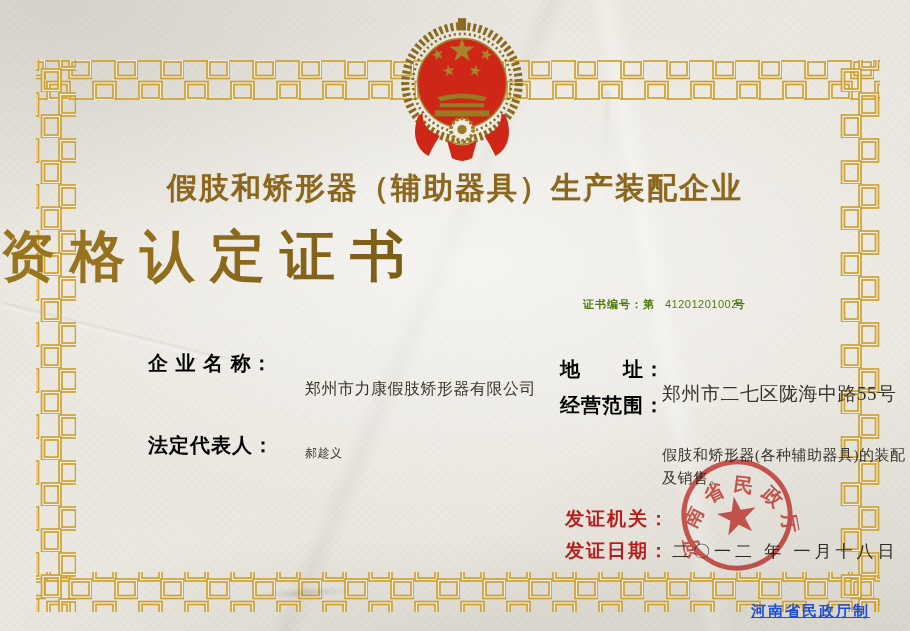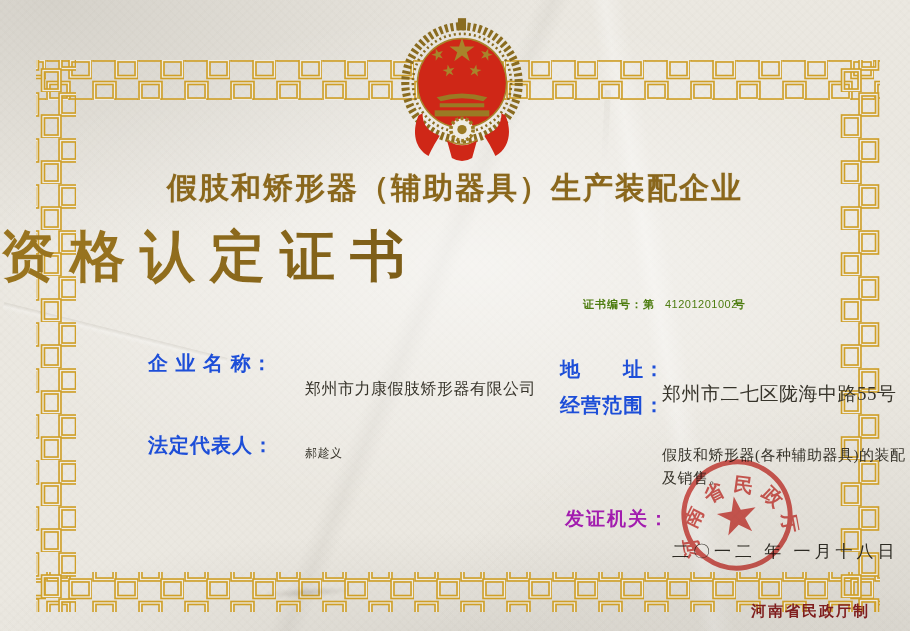--- a/index.html
+++ b/index.html
@@ -39,39 +39,39 @@
     -webkit-background-clip:text;background-clip:text;color:transparent;margin-top:12px;
   }
   .cert-no{
     position:absolute;left:583px;top:297px;z-index:3;
     font-size:11px;color:#4d7c0f;letter-spacing:1px;font-weight:bold;
   }
   .cert-no .num{font-family:"Liberation Sans", sans-serif;font-weight:normal;letter-spacing:.5px;padding-left:10px;}
   .cert-no .suffix{font-weight:bold;margin-left:-4px;}
   .field-label{
     position:absolute;z-index:3;font-family:"Liberation Sans", sans-serif;
-    font-weight:bold;font-size:20px;color:#1d4ed8;letter-spacing:1px;white-space:pre;text-align:center;
+    font-weight:bold;font-size:20px;color:#000000;letter-spacing:1px;white-space:pre;text-align:center;
   }
   .field-value{
     position:absolute;z-index:3;font-size:16px;color:#37342b;letter-spacing:.5px;white-space:pre;margin-top:28px;
   }
   .scope-value{white-space:normal;width:252px;line-height:1.5;font-size:15px;}
   .issue-label{
-    position:absolute;z-index:3;font-weight:bold;font-size:19px;color:#a21caf;letter-spacing:2px;
+    position:absolute;z-index:3;font-weight:bold;font-size:19px;color:#b91c1c;letter-spacing:2px;
   }
   .issue-date-value{
     position:absolute;z-index:3;font-size:17px;color:#2c2a23;letter-spacing:4px;
   }
   .seal{
     position:absolute;left:678px;top:456px;width:118px;height:118px;z-index:4;
     transform:rotate(-10deg);opacity:.92;mix-blend-mode:multiply;
   }
   .footer-credit{
     position:absolute;right:40px;top:602px;z-index:3;
-    font-weight:bold;font-size:15px;color:#7f1d1d;letter-spacing:2px;
+    font-weight:bold;font-size:15px;color:#1d4ed8;letter-spacing:2px;text-decoration:underline;
   }
   .smudge{
     position:absolute;left:255px;top:585px;width:130px;height:14px;z-index:3;pointer-events:none;
     background:radial-gradient(50% 50% at 40% 50%, rgba(70,62,50,.18), transparent 70%);
     filter:blur(1px);transform:rotate(-3deg);
   }
 </style>
 </head>
 <body>
 
@@ -146,20 +146,21 @@
   <div class="field-label" style="left:560px;top:356px;">地　　址：</div>
   <div class="field-value" style="left:662px;top:353px;font-size:19px;">郑州市二七区陇海中路55号</div>
 
   <div class="field-label" style="left:148px;top:432px;">法定代表人：</div>
   <div class="field-value" style="left:305px;top:417px;font-size:12px;">郝趁义</div>
 
   <div class="field-label" style="left:560px;top:392px;">经营范围：</div>
   <div class="field-value scope-value" style="left:662px;top:416px;">假肢和矫形器(各种辅助器具)的装配及销售。</div>
 
   <div class="issue-label" style="left:565px;top:506px;">发证机关：</div>
+  <div class="issue-label" style="left:565px;top:538px;">发证日期：</div>
   <div class="issue-date-value" style="left:672px;top:540px;">二〇一二 年 一月十八日</div>
 
   <svg class="seal" viewBox="0 0 120 120" aria-hidden="true">
     <defs>
       <path id="sealArc" d="M 15,82 A 45,45 0 1 1 105,82" fill="none"></path>
     </defs>
     <circle cx="60" cy="60" r="54" fill="none" stroke="#d6504b" stroke-width="5"></circle>
     <use href="#star" fill="#d6504b" transform="translate(60,62) scale(21)"></use>
     <text font-size="20" font-weight="bold" fill="#d6504b" letter-spacing="8" font-family="Liberation Serif, serif">
       <textPath href="#sealArc" startOffset="50%" text-anchor="middle">河南省民政厅</textPath>

